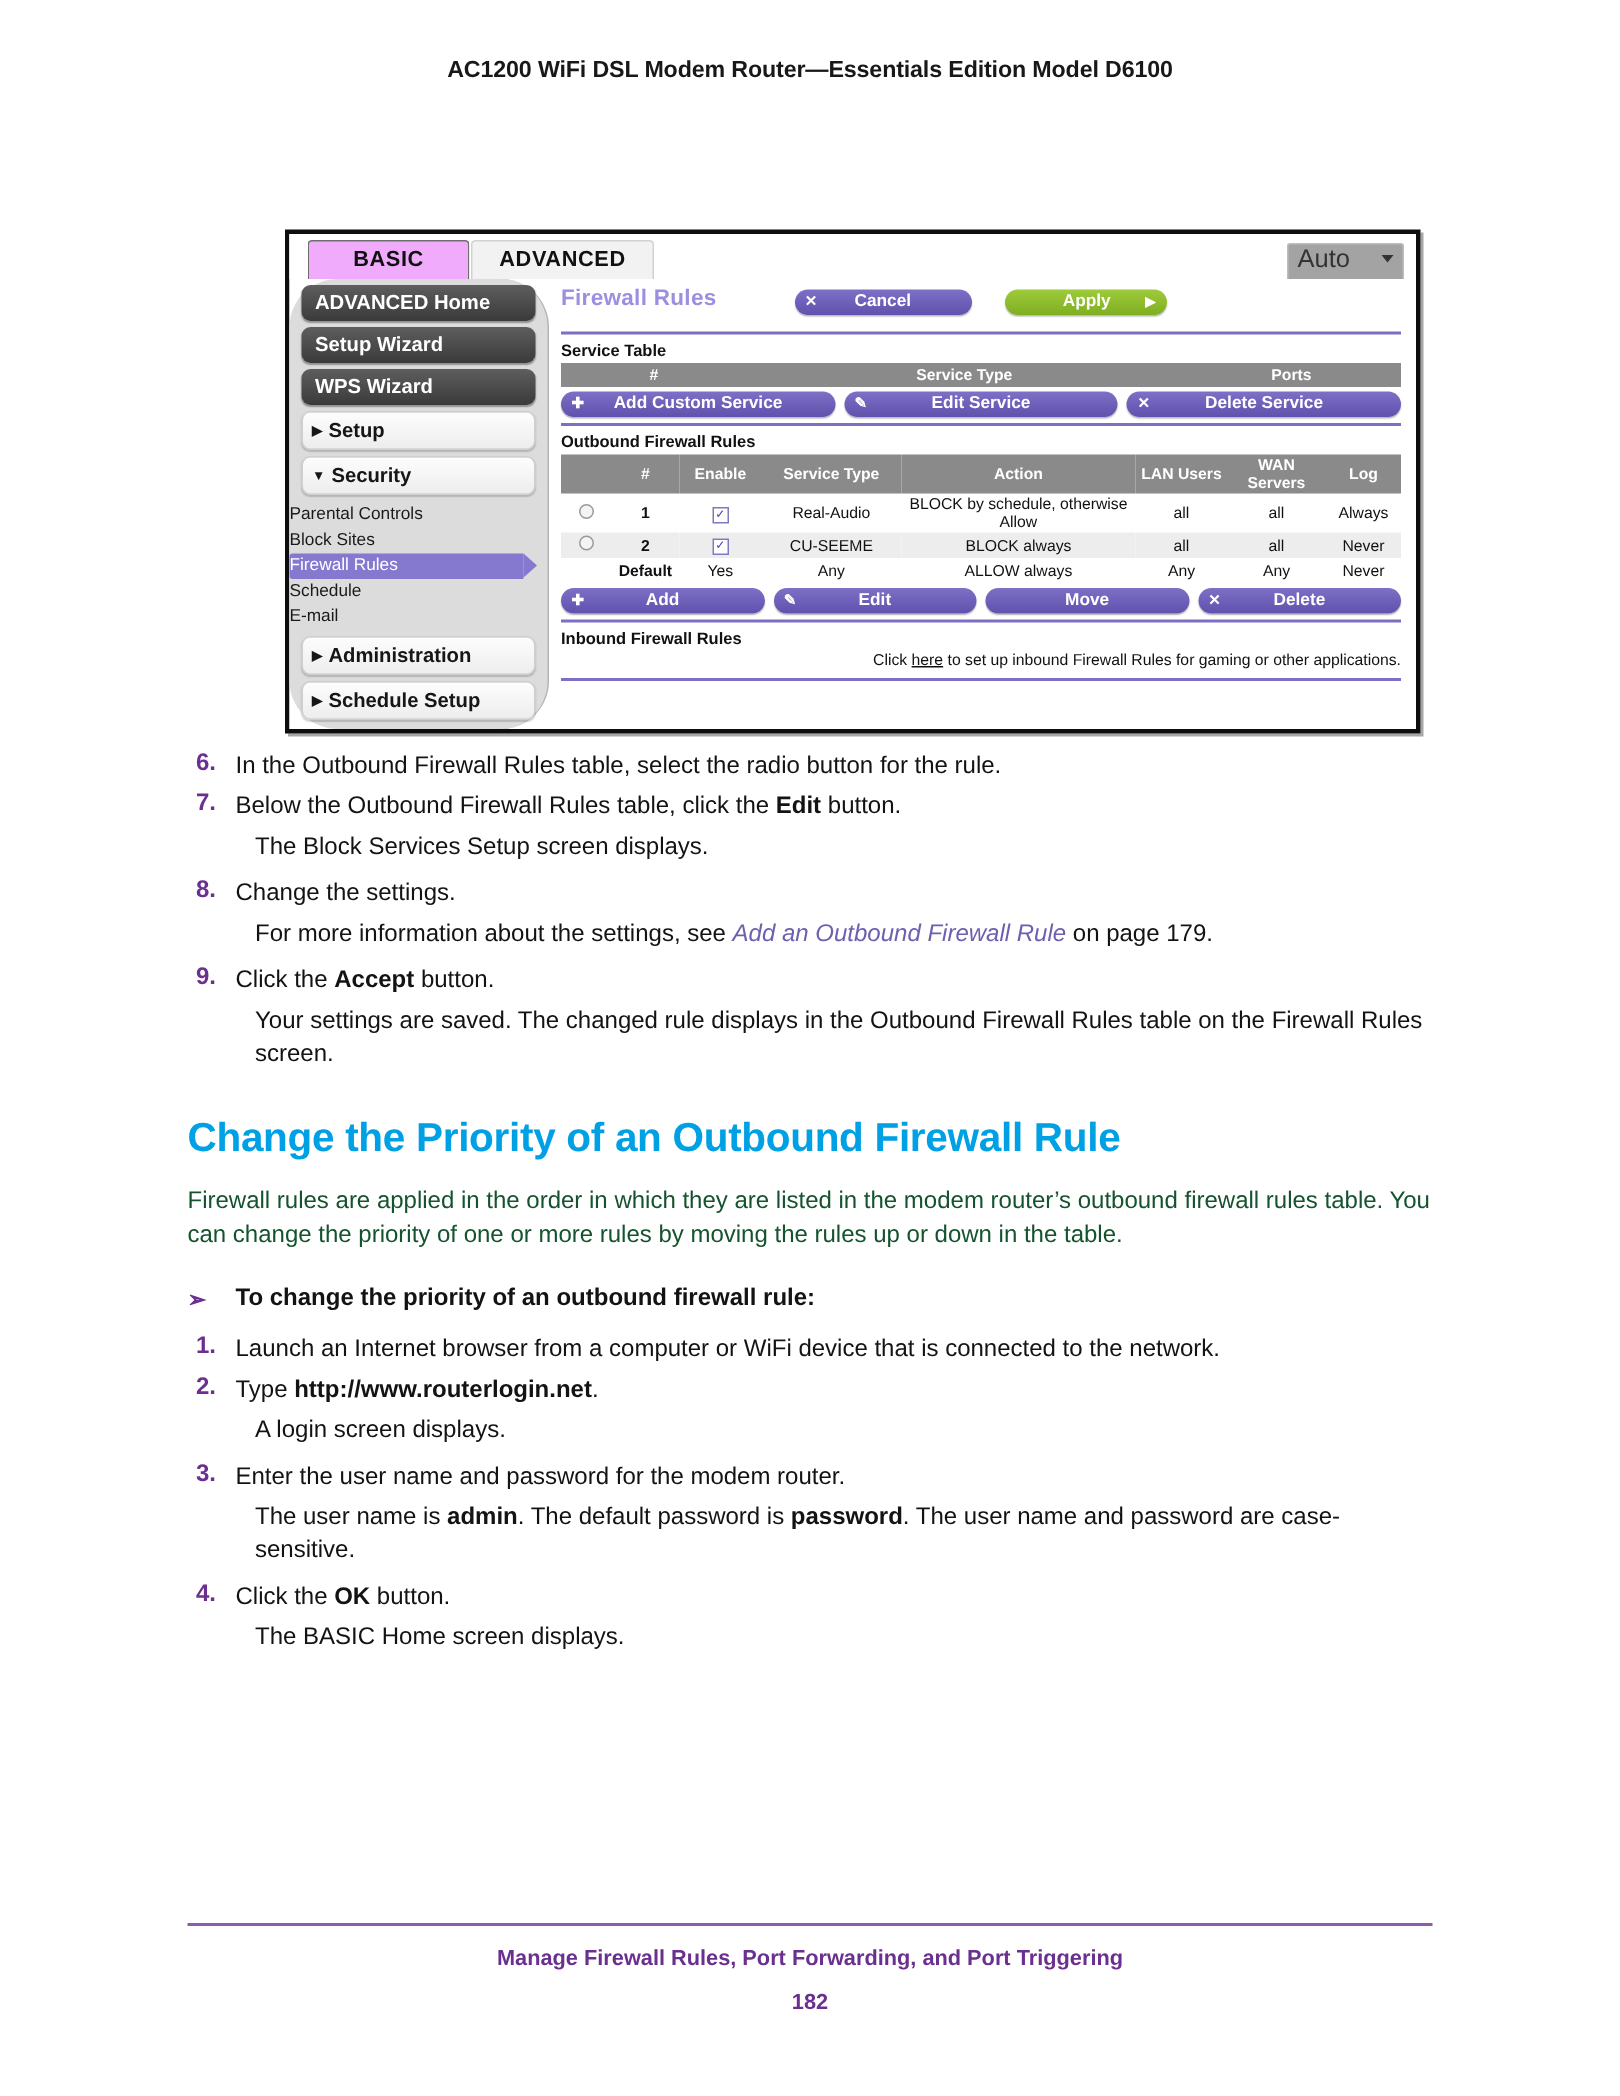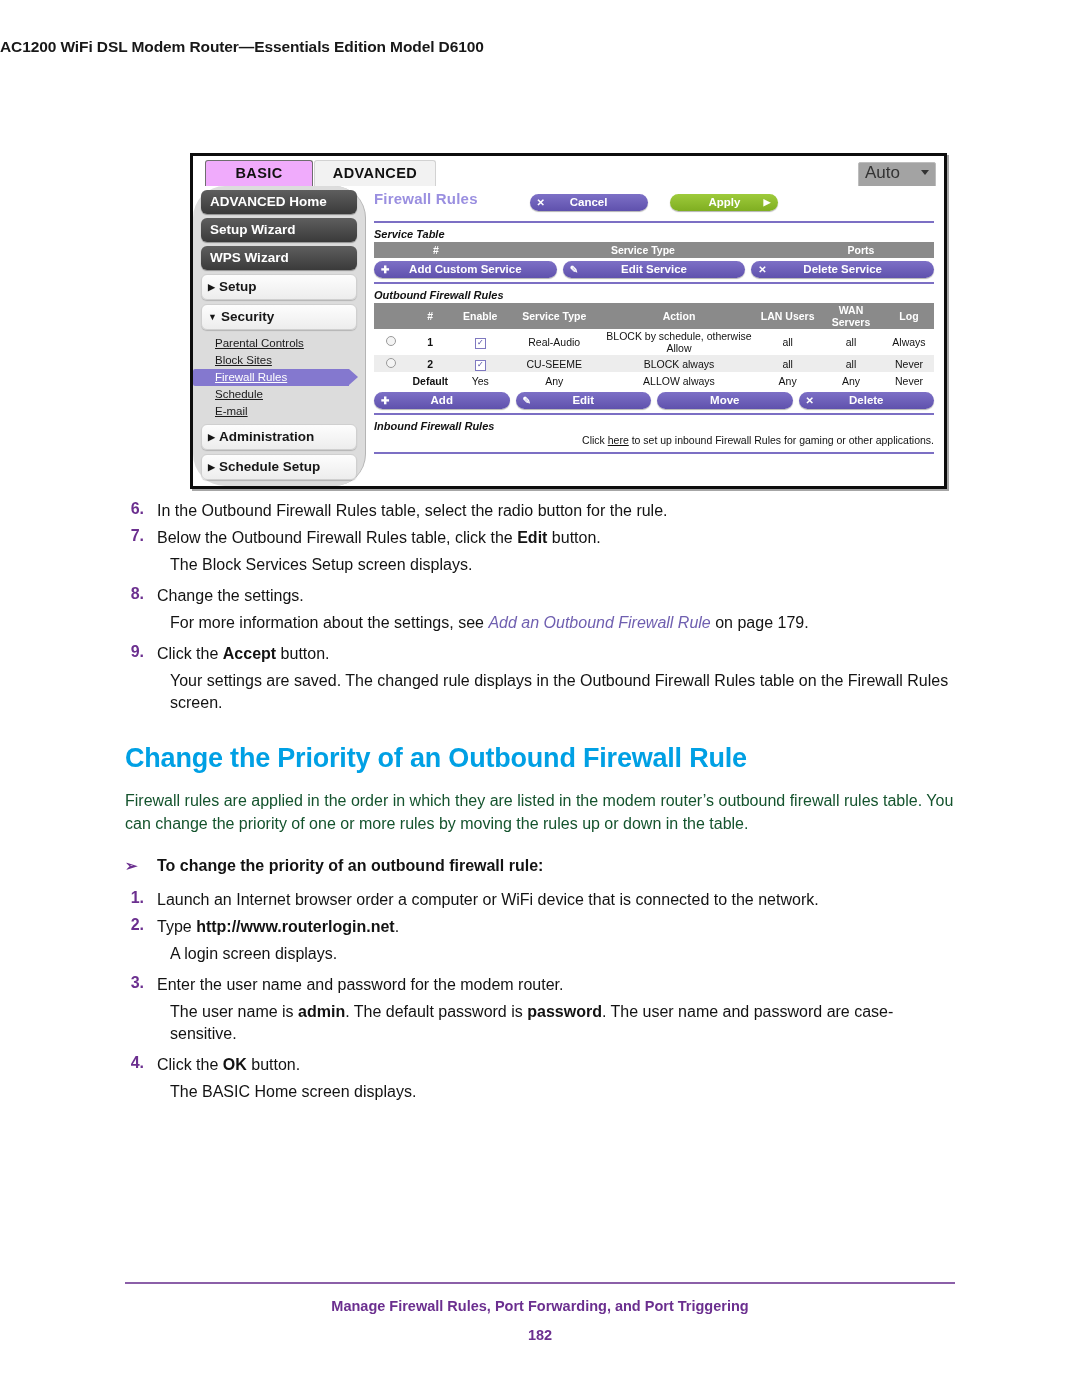--- a/index.html
+++ b/index.html
@@ -7,21 +7,21 @@
     width:1080px;height:1397px;
     background:#ffffff;
     font-family:"Liberation Sans", sans-serif;
     color:#1a1a1a;
     position:relative;
     overflow:hidden;
   }
   
   .page-header{
     position:absolute;left:0;top:38px;width:1080px;
-    text-align:left;
+    text-align:center;
     font-size:15.5px;font-weight:bold;letter-spacing:-0.1px;
     color:#181818;
   }
   
   .figure{
     position:absolute;left:190px;top:153px;width:757px;height:336px;
     border:3px solid #0d0d0d;
     background:#ffffff;
     box-sizing:border-box;
     box-shadow:2px 2px 0 rgba(0,0,0,.35);
@@ -59,22 +59,22 @@
     border-radius:6px;font-size:13.5px;font-weight:bold;padding-left:6px;
     background:linear-gradient(#fdfdfd,#ededed);color:#161616;
     border:1px solid #cfcfcf;
     box-shadow:0 1px 1px rgba(0,0,0,.18);
     white-space:nowrap;
   }
   .navsec .tri{display:inline-block;margin-right:4px;font-size:9px;vertical-align:1px;}
   .sublist{margin:5px 0 2px 0;padding:0;}
   .subitem{
     height:17px;line-height:17px;font-size:11.5px;
-    padding-left:22px;color:#1a1a1a;
-    text-decoration:underline;white-space:nowrap;
+    color:#1a1a1a;
+    white-space:nowrap;
   }
   .subitem.active{
     position:relative;background:#8478cf;color:#fff;margin-right:16px;
     border-radius:2px 0 0 2px;
   }
   .subitem.active::after{
     content:"";position:absolute;right:-9px;top:0;width:0;height:0;
     border-top:8.5px solid transparent;border-bottom:8.5px solid transparent;border-left:9px solid #8478cf;
   }
   
@@ -85,21 +85,21 @@
     display:inline-block;height:17px;line-height:17px;border-radius:9px;
     font-size:11.5px;font-weight:bold;color:#fff;text-align:center;
     box-shadow:0 1px 1px rgba(0,0,0,.3);position:relative;
     vertical-align:middle;
   }
   .pill.purple{background:linear-gradient(#7d70c6,#5f51ad);}
   .pill.green{background:linear-gradient(#9ecb3b,#7fae21);}
   .pill .gl{position:absolute;left:7px;top:0;font-size:10px;}
   .pill .gr{position:absolute;right:8px;top:0;font-size:9px;}
   .hr-purple{height:2px;background:#7c6fc4;margin:4px 0 5px 0;}
-  .sect-label{font-size:11px;font-weight:bold;color:#111;margin-bottom:2px;font-style:italic;}
+  .sect-label{font-size:11px;font-weight:bold;color:#111;margin-bottom:2px;}
   table.grid{width:100%;border-collapse:collapse;table-layout:fixed;}
   table.grid th{
     background:#8a8a8a;color:#fff;font-size:10.5px;font-weight:bold;
     height:14px;text-align:center;border:0;
   }
   table.grid td{
     font-size:10.5px;text-align:center;height:15px;color:#111;border:0;
   }
   tr.alt td{background:#ededed;}
   .radio{display:inline-block;width:8px;height:8px;border:1px solid #9a9a9a;border-radius:50%;background:#f4f4f4;}
@@ -331,21 +331,21 @@
 
   <p class="intro">Firewall rules are applied in the order in which they are listed in the modem router’s outbound firewall rules table. You can change the priority of one or more rules by moving the rules up or down in the table.</p>
 
   <div class="proc-head">
     <span class="arrow">➢</span>
     <span>To change the priority of an outbound firewall rule:</span>
   </div>
 
   <div class="step">
     <div class="num">1.</div>
-    <div class="txt">Launch an Internet browser order a computer or WiFi device that is connected to the network.</div>
+    <div class="txt">Launch an Internet browser from a computer or WiFi device that is connected to the network.</div>
   </div>
 
   <div class="step">
     <div class="num">2.</div>
     <div class="txt"><span>Type </span><b class="kw">http://www.routerlogin.net</b><span>.</span></div>
   </div>
 
   <p class="para">A login screen displays.</p>
 
   <div class="step">

